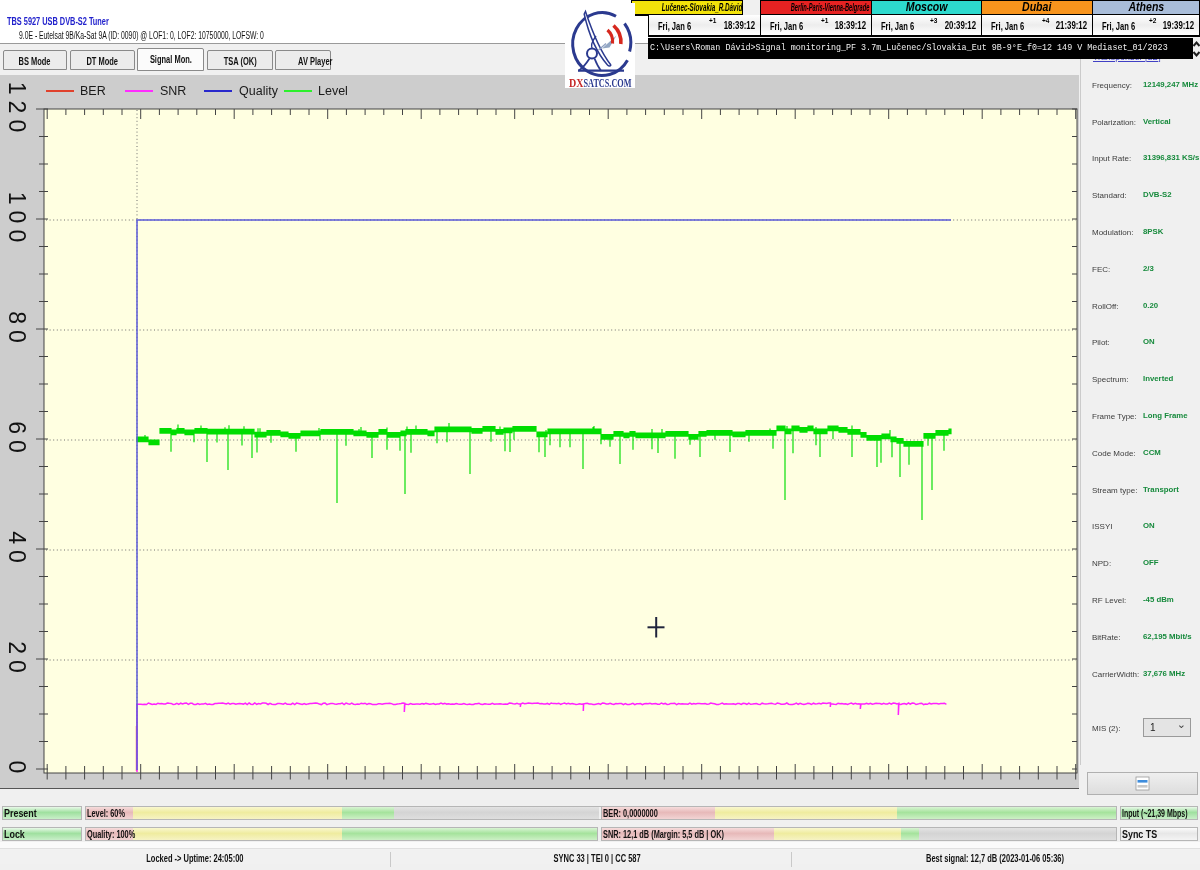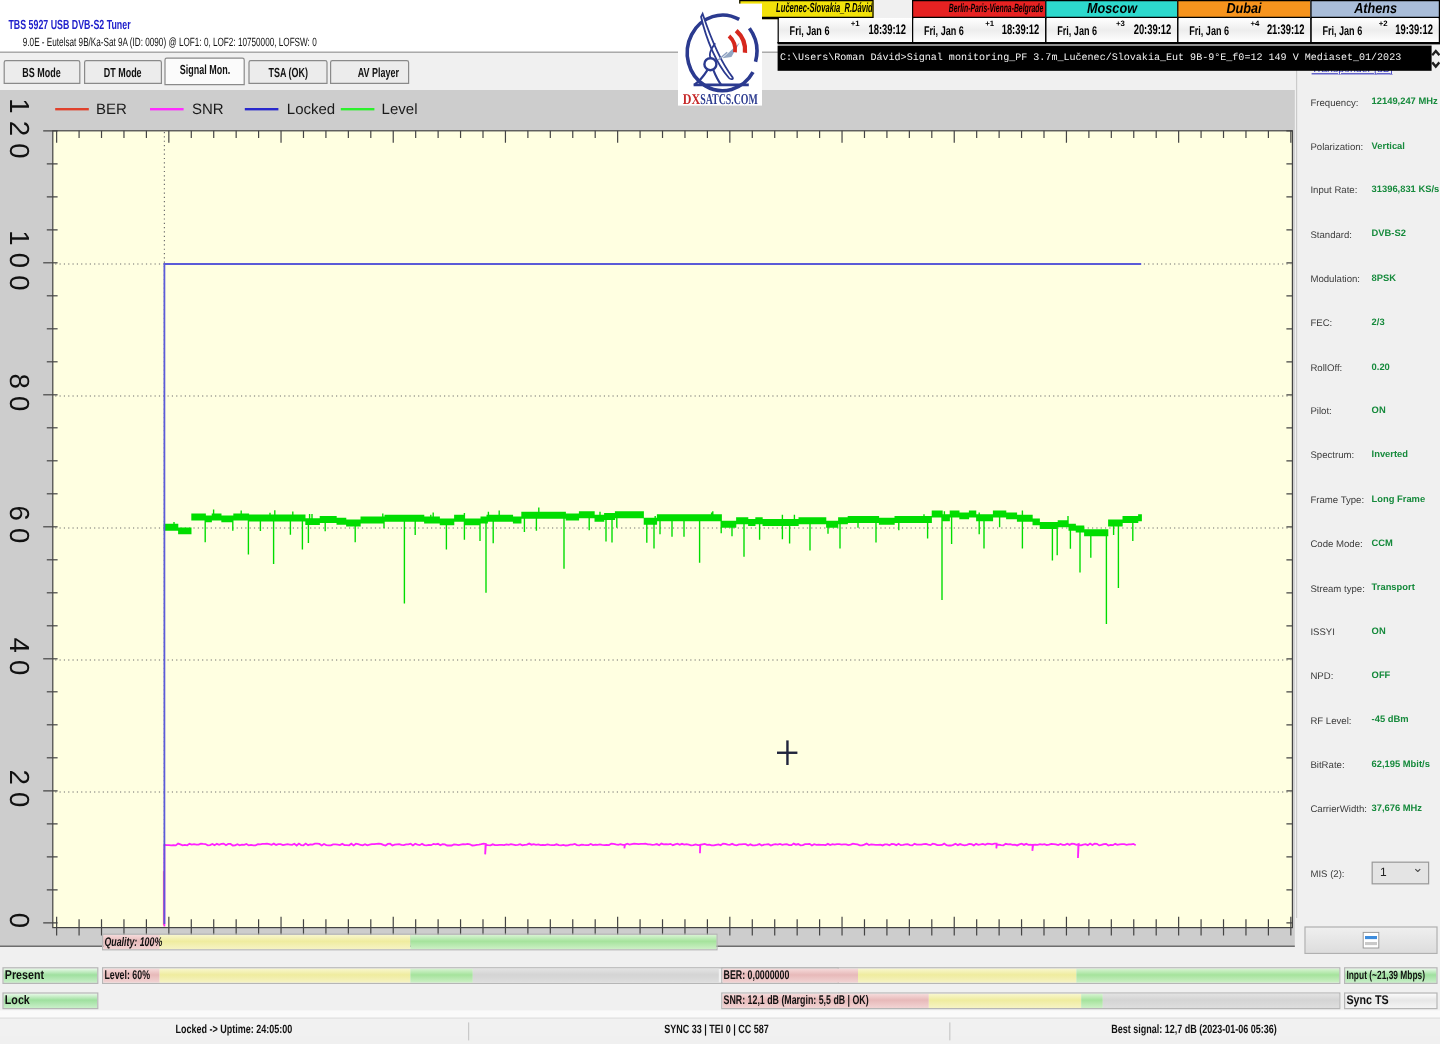--- a/index.html
+++ b/index.html
@@ -54,28 +54,28 @@
 </style></head>
 <body>
 <div class="abs" id="hdr"></div>
 <div class="abs" id="title">TBS 5927 USB DVB-S2 Tuner</div>
 <div class="abs" id="subtitle">9.0E - Eutelsat 9B/Ka-Sat 9A (ID: 0090) @ LOF1: 0, LOF2: 10750000, LOFSW: 0</div>
 <div class="abs" id="topline"></div>
 <div class="abs tab" style="left:3px; width:64px;"><span>BS Mode</span></div>
 <div class="abs tab" style="left:70px; width:65px;"><span>DT Mode</span></div>
 <div class="abs tab" id="tab2" style="left:137px; width:67px;"><span>Signal Mon.</span></div>
 <div class="abs tab" style="left:207px; width:66px;"><span>TSA (OK)</span></div>
-<div class="abs tab" style="left:275px; width:66px;padding-left:14px;"><span>AV Player</span></div>
+<div class="abs tab" style="left:275px; width:56px;padding-left:14px;"><span>AV Player</span></div>
 <div class="abs" id="chartw">
 <div class="abs leg-line" style="left:46px; background:#e0412c;"></div>
 <div class="abs leg-txt" style="left:80px;">BER</div>
 <div class="abs leg-line" style="left:125px; background:#ff2cff;"></div>
 <div class="abs leg-txt" style="left:160px;">SNR</div>
 <div class="abs leg-line" style="left:204px; background:#2828cc;"></div>
-<div class="abs leg-txt" style="left:239px;">Locked</div>
+<div class="abs leg-txt" style="left:239px;">Quality</div>
 <div class="abs leg-line" style="left:284px; background:#2cf02c;"></div>
 <div class="abs leg-txt" style="left:318px;">Level</div>
 <svg width="1079" height="714" style="position:absolute;left:0;top:0;">
 <rect x="44" y="34" width="1033" height="664" fill="#ffffe1" stroke="none"></rect>
 <line x1="46" y1="145" x2="1076" y2="145" class="grid"></line>
 <line x1="46" y1="255" x2="1076" y2="255" class="grid"></line>
 <line x1="46" y1="365" x2="1076" y2="365" class="grid"></line>
 <line x1="46" y1="475" x2="1076" y2="475" class="grid"></line>
 <line x1="46" y1="585" x2="1076" y2="585" class="grid"></line>
 <line x1="137" y1="35" x2="137" y2="697" class="grid"></line>
@@ -255,21 +255,21 @@
 <path d="M136.5,696 L136.5,651" fill="none" stroke="#f27d7d" stroke-width="1.5"></path>
 <path d="M137,697 L137.0,697 L137.0,629.0 L138.9,629.2 L140.8,629.3 L142.7,629.5 L144.6,629.2 L146.5,629.5 L148.4,628.0 L150.3,628.7 L152.2,629.5 L154.1,629.0 L156.0,629.4 L157.9,628.2 L159.8,628.8 L161.7,628.4 L163.6,628.9 L165.5,628.9 L167.4,628.0 L169.3,628.3 L171.2,628.4 L173.1,629.5 L175.0,629.2 L176.9,628.3 L178.8,629.3 L180.7,628.2 L182.6,629.0 L184.5,628.2 L186.4,628.0 L188.3,629.4 L190.2,628.3 L192.1,628.3 L194.0,629.6 L195.9,629.4 L197.8,628.5 L199.7,629.5 L201.6,628.9 L203.5,629.1 L205.4,628.3 L207.3,629.5 L209.2,629.1 L211.1,629.5 L213.0,629.4 L214.9,628.5 L216.8,628.6 L218.7,628.3 L220.6,628.2 L222.5,628.1 L224.4,628.5 L226.3,629.0 L228.2,628.0 L230.1,629.1 L232.0,628.5 L233.9,628.5 L235.8,629.3 L237.7,628.8 L239.6,628.5 L241.5,628.8 L243.4,629.1 L245.3,628.1 L247.2,629.6 L249.1,628.0 L251.0,629.2 L252.9,629.4 L254.8,628.0 L256.7,629.3 L258.6,628.6 L260.5,628.9 L262.4,628.0 L264.3,628.1 L266.2,628.3 L268.1,629.5 L270.0,628.3 L271.9,629.2 L273.8,629.5 L275.7,629.5 L277.6,628.6 L279.5,628.6 L281.4,628.8 L283.3,629.2 L285.2,628.2 L287.1,629.2 L289.0,629.3 L290.9,629.4 L292.8,628.1 L294.7,629.5 L296.6,628.1 L298.5,628.5 L300.4,629.0 L302.3,629.5 L304.2,628.5 L306.1,629.5 L308.0,628.9 L309.9,628.5 L311.8,628.5 L313.7,628.3 L315.6,628.1 L317.5,628.2 L319.4,629.1 L321.3,629.6 L323.2,628.3 L325.1,628.1 L327.0,629.6 L328.9,628.9 L330.8,628.6 L332.7,628.4 L334.6,629.0 L336.5,629.3 L338.4,628.7 L340.3,628.7 L342.2,628.1 L344.1,629.5 L346.0,628.1 L347.9,628.8 L349.8,629.3 L351.7,628.2 L353.6,629.2 L355.5,629.5 L357.4,629.0 L359.3,629.3 L361.2,628.2 L363.1,628.7 L365.0,628.2 L366.9,629.4 L368.8,628.5 L370.7,628.7 L372.6,629.6 L374.5,629.4 L376.4,629.6 L378.3,628.7 L380.2,628.8 L382.1,629.2 L384.0,628.8 L385.9,628.5 L387.8,628.6 L389.7,628.2 L391.6,628.6 L393.5,629.6 L395.4,629.5 L397.3,629.0 L399.2,628.8 L401.1,628.5 L403.0,628.1 L404.9,628.4 L404.3,637 L404.6,629 L406.8,629.3 L408.7,629.4 L410.6,628.6 L412.5,629.3 L414.4,629.2 L416.3,629.1 L418.2,629.1 L420.1,629.2 L422.0,628.6 L423.9,629.1 L425.8,628.4 L427.7,628.8 L429.6,629.2 L431.5,629.1 L433.4,628.5 L435.3,629.5 L437.2,629.0 L439.1,628.9 L441.0,628.0 L442.9,628.9 L444.8,628.4 L446.7,629.1 L448.6,628.7 L450.5,629.3 L452.4,629.0 L454.3,629.3 L456.2,628.6 L458.1,629.0 L460.0,629.2 L461.9,629.3 L463.8,628.6 L465.7,629.3 L467.6,629.4 L469.5,629.1 L471.4,629.6 L473.3,629.5 L475.2,628.8 L477.1,628.8 L479.0,628.3 L480.9,629.3 L482.8,629.5 L484.7,628.8 L486.6,629.1 L488.5,629.2 L490.4,629.2 L492.3,628.3 L494.2,629.2 L496.1,628.9 L498.0,629.1 L499.9,628.7 L501.8,629.0 L503.7,629.2 L505.6,629.0 L507.5,629.2 L509.4,628.0 L511.3,628.3 L513.2,628.7 L515.1,629.0 L517.0,628.4 L518.9,629.1 L520.8,629.0 L520.3,632 L520.6,629 L522.7,628.1 L524.6,628.8 L526.5,628.4 L528.4,628.1 L530.3,628.2 L532.2,628.5 L534.1,628.3 L536.0,628.3 L537.9,628.1 L539.8,628.7 L541.7,628.6 L543.6,629.0 L545.5,628.9 L547.4,628.4 L549.3,629.4 L551.2,628.0 L553.1,628.6 L555.0,628.4 L556.9,628.7 L558.8,628.2 L560.7,629.3 L562.6,628.6 L564.5,628.1 L566.4,629.0 L568.3,628.2 L570.2,628.9 L572.1,628.5 L574.0,628.9 L575.9,629.5 L577.8,629.3 L579.7,628.7 L581.6,629.3 L583.5,629.0 L583.3,636 L583.6,629 L585.4,628.6 L587.3,628.2 L589.2,629.0 L591.1,628.9 L593.0,629.5 L594.9,629.5 L596.8,629.0 L598.7,628.6 L600.6,629.4 L602.5,628.0 L604.4,628.2 L606.3,628.9 L608.2,629.0 L610.1,628.2 L612.0,629.0 L613.9,629.4 L615.8,628.6 L617.7,628.7 L619.6,628.4 L621.5,628.5 L623.4,629.6 L625.3,628.6 L627.2,629.5 L629.1,629.5 L631.0,629.0 L632.9,628.4 L634.8,629.6 L636.7,628.8 L638.6,628.7 L640.5,628.5 L642.4,629.6 L644.3,628.8 L646.2,628.5 L648.1,628.8 L650.0,628.2 L651.9,629.0 L653.8,628.7 L655.7,628.5 L657.6,629.3 L659.5,629.3 L661.4,628.0 L663.3,628.9 L665.2,628.4 L667.1,629.5 L669.0,629.3 L670.9,628.4 L672.8,628.4 L674.7,628.2 L676.6,629.6 L678.5,628.5 L680.4,629.0 L682.3,628.8 L684.2,629.0 L686.1,629.0 L688.0,629.2 L689.9,628.2 L691.8,629.2 L693.7,628.5 L695.6,628.9 L697.5,628.5 L699.4,628.5 L701.3,628.8 L703.2,628.7 L705.1,628.6 L707.0,629.2 L708.9,628.9 L710.8,628.1 L712.7,628.4 L714.6,628.7 L716.5,629.5 L718.4,629.4 L720.3,628.9 L722.2,628.0 L724.1,629.2 L726.0,628.7 L727.9,628.9 L729.8,629.1 L731.7,629.0 L733.6,628.8 L735.5,629.5 L737.4,628.6 L739.3,628.6 L741.2,629.4 L743.1,628.3 L745.0,628.5 L746.9,629.3 L748.8,628.1 L750.7,629.3 L752.6,629.1 L754.5,628.7 L756.4,628.5 L758.3,629.2 L760.2,629.5 L762.1,628.2 L764.0,628.8 L765.9,628.9 L767.8,628.8 L769.7,628.5 L771.6,628.2 L773.5,628.9 L775.4,629.3 L777.3,628.1 L779.2,628.4 L781.1,629.3 L783.0,629.3 L784.9,629.1 L786.8,628.0 L788.7,629.2 L790.6,629.6 L792.5,629.6 L794.4,629.1 L796.3,628.1 L798.2,629.3 L800.1,628.4 L802.0,629.0 L803.9,629.5 L805.8,629.1 L807.7,628.2 L809.6,628.5 L811.5,629.5 L813.4,628.2 L815.3,629.0 L817.2,628.7 L819.1,628.3 L821.0,629.0 L822.9,628.1 L824.8,628.2 L826.7,628.6 L828.6,628.1 L830.5,628.1 L830.3,632 L830.6,629 L832.4,628.9 L834.3,629.2 L836.2,629.4 L838.1,628.2 L840.0,628.7 L841.9,628.5 L843.8,629.0 L845.7,628.8 L847.6,629.5 L849.5,628.6 L851.4,628.1 L853.3,629.1 L855.2,628.2 L857.1,629.0 L859.0,628.8 L860.9,629.5 L860.3,634 L860.6,629 L862.8,628.9 L864.7,629.0 L866.6,628.4 L868.5,628.9 L870.4,628.4 L872.3,629.2 L874.2,628.8 L876.1,628.2 L878.0,628.4 L879.9,628.6 L881.8,629.2 L883.7,628.3 L885.6,629.1 L887.5,629.0 L889.4,628.1 L891.3,629.1 L893.2,628.1 L895.1,628.2 L897.0,629.0 L898.9,628.4 L898.3,640 L898.6,629 L900.8,629.4 L902.7,628.8 L904.6,628.5 L906.5,629.3 L908.4,628.0 L910.3,629.2 L912.2,628.1 L914.1,628.2 L916.0,629.5 L917.9,629.1 L919.8,628.4 L921.7,628.2 L923.6,629.6 L925.5,629.1 L927.4,629.3 L929.3,628.2 L931.2,629.0 L933.1,628.6 L935.0,628.4 L936.9,628.5 L938.8,629.0 L940.7,628.6 L942.6,628.6 L944.5,628.2 L946.4,629.3" fill="none" stroke="#ff22ff" stroke-width="1.5"></path>
 <path d="M137,695 L137,145 L951,145" fill="none" stroke="#5b5bd8" stroke-width="1.5"></path>
 <g stroke="#20243c" stroke-width="2">
 <line x1="647.5" y1="552.3" x2="664.5" y2="552.3"></line>
         <line x1="656.2" y1="542" x2="656.2" y2="562.5"></line>
 </g>
 </svg>
 </div>
 
-<div class="abs ck" style="left:616px; width:112px; background:#f2e20a; font-size:11px; line-height:13px;"><span style="transform:scaleX(0.575);">Lučenec-Slovakia_R.Dávid</span></div>
+<div class="abs ck" style="left:631px; width:112px; background:#f2e20a; font-size:11px; line-height:13px;"><span style="transform:scaleX(0.575);">Lučenec-Slovakia_R.Dávid</span></div>
 <div class="abs ck" style="left:760px; width:112px; background:#e62222; font-size:10px; line-height:14px;"><span style="transform:scaleX(0.57);">Berlin-Paris-Vienna-Belgrade</span></div>
 <div class="abs ck" style="left:871px; width:111px; background:#2dd9cd; font-size:12px; line-height:13px;"><span>Moscow</span></div>
 <div class="abs ck" style="left:981px; width:112px; background:#f7941d; font-size:12px; line-height:13px;"><span>Dubai</span></div>
 <div class="abs ck" style="left:1092px; width:108px; background:#a9bdd9; font-size:12px; line-height:13px;"><span>Athens</span></div>
 <div class="abs cd" style="left:648px; width:113px;">
     <span class="d">Fri, Jan 6</span>
     <span class="z" style="left:60px;">+1</span>
     <span class="t">18:39:12</span>
   </div>
 <div class="abs cd" style="left:760px; width:112px;">
@@ -361,21 +361,21 @@
 <div class="seg grn" style="left:295px; width:221px;"></div>
 <span>BER: 0,0000000</span>
   </div>
 <div class="abs bar gbar" style="left:1120px; top:806px; width:78px;">
     <span style="font-size:10px;">Input (~21,39 Mbps)</span>
   </div>
 
 <div class="abs bar gbar" style="left:2px; top:827px; width:80px;">
     <span style="transform:scaleX(0.85);">Lock</span>
   </div>
-<div class="abs bar" style="left:85px; top:778px; width:513px;font-style:italic;">
+<div class="abs bar" style="left:85px; top:827px; width:513px;">
 <div class="seg pink" style="left:0; width:47px;"></div>
 <div class="seg yel" style="left:47px; width:209px;"></div>
 <div class="seg grn" style="left:256px; width:257px;"></div>
 <span>Quality: 100%</span>
   </div>
 <div class="abs bar" style="left:601px; top:827px; width:516px;">
 <div class="seg pink" style="left:0; width:172px;"></div>
 <div class="seg yel" style="left:172px; width:127px;"></div>
 <div class="seg grn" style="left:299px; width:18px;"></div>
 <div class="seg gray" style="left:317px; width:199px;"></div>

